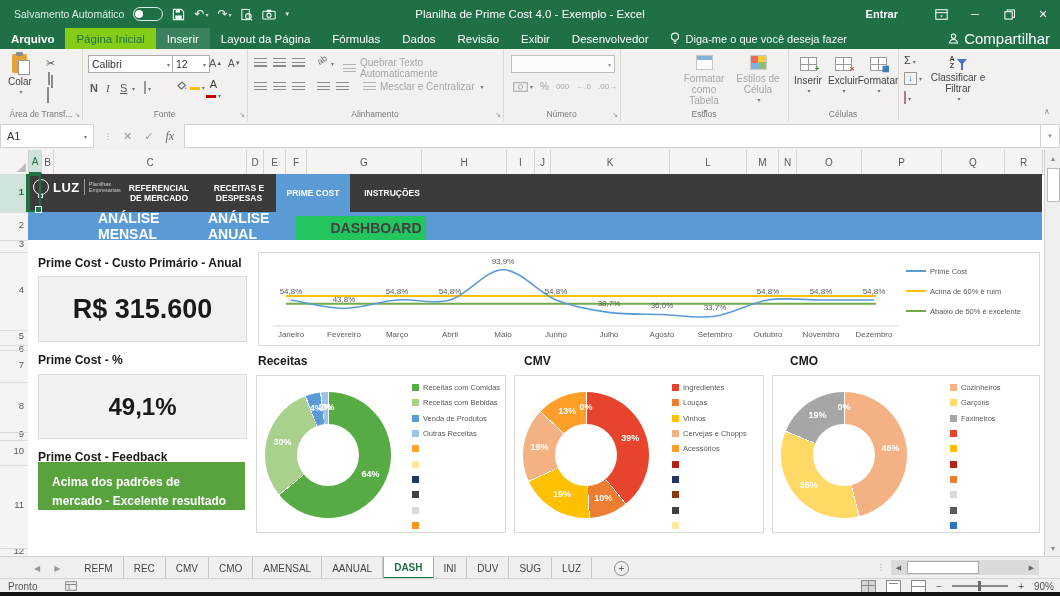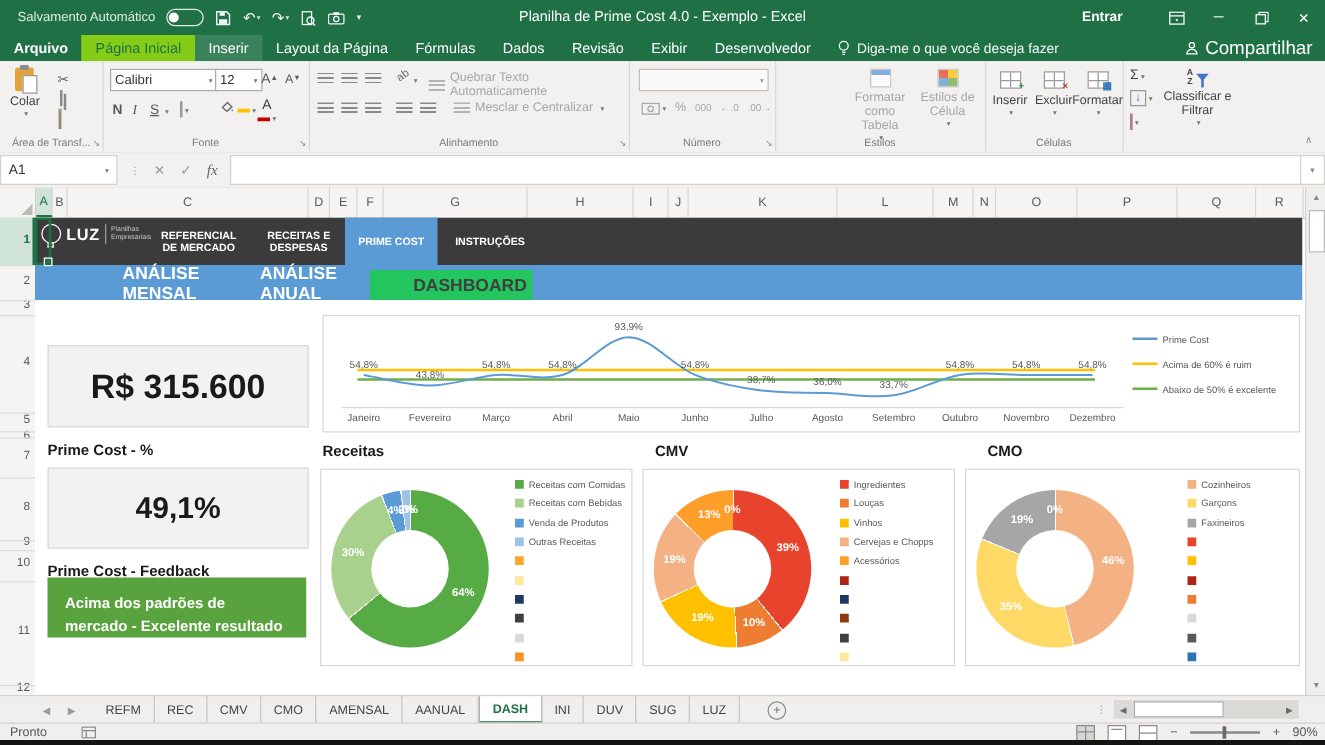--- a/index.html
+++ b/index.html
@@ -502,20 +502,21 @@
     </div>
     <div class="bluebar">
       <div id="subNav">
           <div class="subnavitem" style="left: 70px; width: 105px;">ANÁLISE MENSAL</div>
           <div class="subnavitem" style="left: 180px; width: 92px;">ANÁLISE ANUAL</div>
           <div class="subnavitem active" style="left: 268px; width: 100px;">DASHBOARD</div>
         </div>
     </div>
     <div class="a1sel"></div>
 
+    <div class="kpi-title" style="left:10px;top:82px;">Prime Cost - Custo Primário - Anual</div>
     <div class="kpi-box" style="top:102px;height:64px;font-size:27px;">R$ 315.600</div>
     <div class="kpi-title" style="left:10px;top:179px;">Prime Cost - %</div>
     <div class="kpi-box" style="top:200px;height:63px;font-size:24px;">49,1%</div>
     <div class="kpi-title" style="left:10px;top:276px;">Prime Cost - Feedback</div>
     <div class="fb-box" style="top: 288px; height: 48px; background: rgb(89, 163, 62);">Acima dos padrões de mercado - Excelente resultado</div>
 
     <div class="chartbox" id="lineBox" style="left:230px;top:78px;width:782px;height:94px;">
       <svg id="lineSvg" width="780" height="92">
           <line x1="14" x2="640" y1="73" y2="73" stroke="#D9D9D9"></line>
           <line x1="27" x2="617" y1="42.93333333333334" y2="42.93333333333334" stroke="#FFC000" stroke-width="2"></line>

